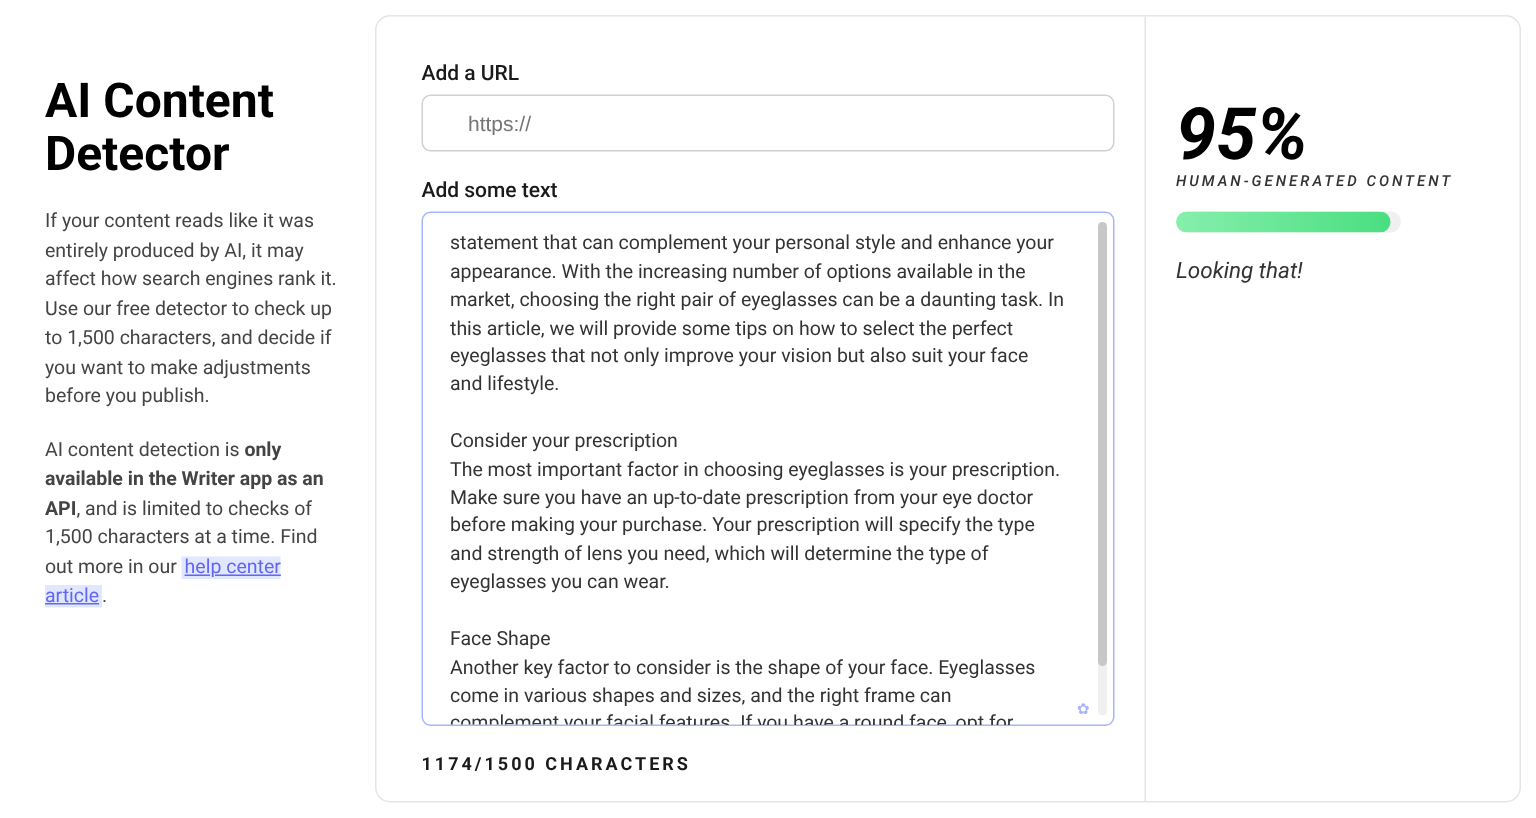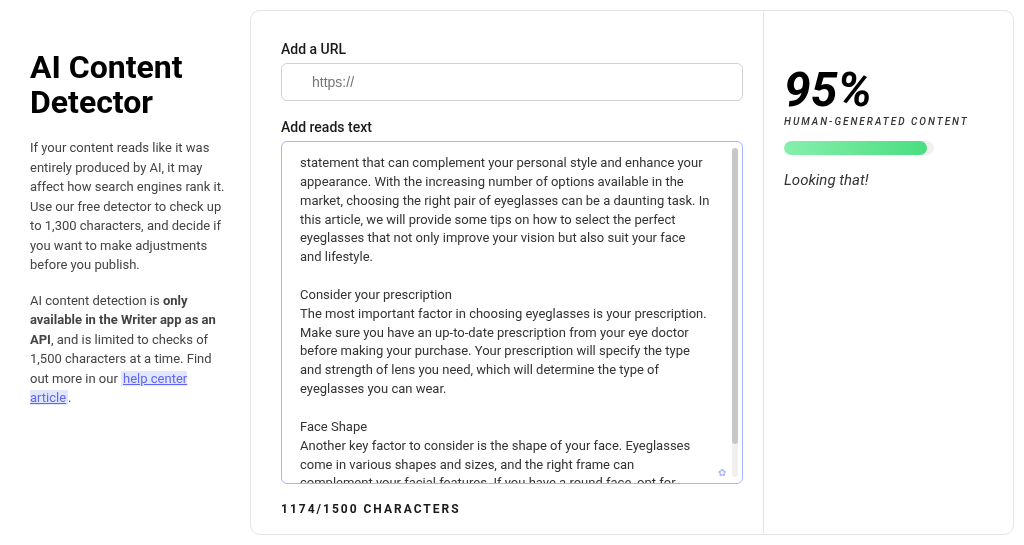--- a/index.html
+++ b/index.html
@@ -187,32 +187,32 @@
     .text-content {
       white-space: pre-wrap;
     }
   </style>
 </head>
 <body>
 
 <div class="container">
   <aside class="sidebar">
     <h1>AI Content Detector</h1>
-    <p>If your content reads like it was entirely produced by AI, it may affect how search engines rank it. Use our free detector to check up to 1,300 characters, and decide if you want to make adjustments before you publish.</p>
+    <p>If your content reads like it was entirely produced by AI, it may affect how search engines rank it. Use our free detector to check up to 1,500 characters, and decide if you want to make adjustments before you publish.</p>
     <p>
       <span>AI content detection is </span><strong>only available in the Writer app as an API</strong><span>, and is limited to checks of 1,500 characters at a time. Find out more in our </span><a href="#">help center article</a><span>.</span>
     </p>
   </aside>
 
   <div class="main-panel">
     <div class="form-area">
       <label class="form-label">Add a URL</label>
       <input type="text" class="url-input" placeholder="https://" style="">
 
-      <label class="form-label">Add reads text</label>
+      <label class="form-label">Add some text</label>
       <div class="text-area-wrapper">
         <div class="text-area text-content">statement that can complement your personal style and enhance your appearance. With the increasing number of options available in the market, choosing the right pair of eyeglasses can be a daunting task. In this article, we will provide some tips on how to select the perfect eyeglasses that not only improve your vision but also suit your face and lifestyle.
 
 Consider your prescription
 The most important factor in choosing eyeglasses is your prescription. Make sure you have an up-to-date prescription from your eye doctor before making your purchase. Your prescription will specify the type and strength of lens you need, which will determine the type of eyeglasses you can wear.
 
 Face Shape
 Another key factor to consider is the shape of your face. Eyeglasses come in various shapes and sizes, and the right frame can complement your facial features. If you have a round face, opt for square or rectangular frames to give your face more definition. If you have an oval face, any shape frame will suit you. If you have a square face, go for rounded frames to soften the angles of your face.</div>
         <div class="scrollbar-track">
           <div class="scrollbar-thumb"></div>

